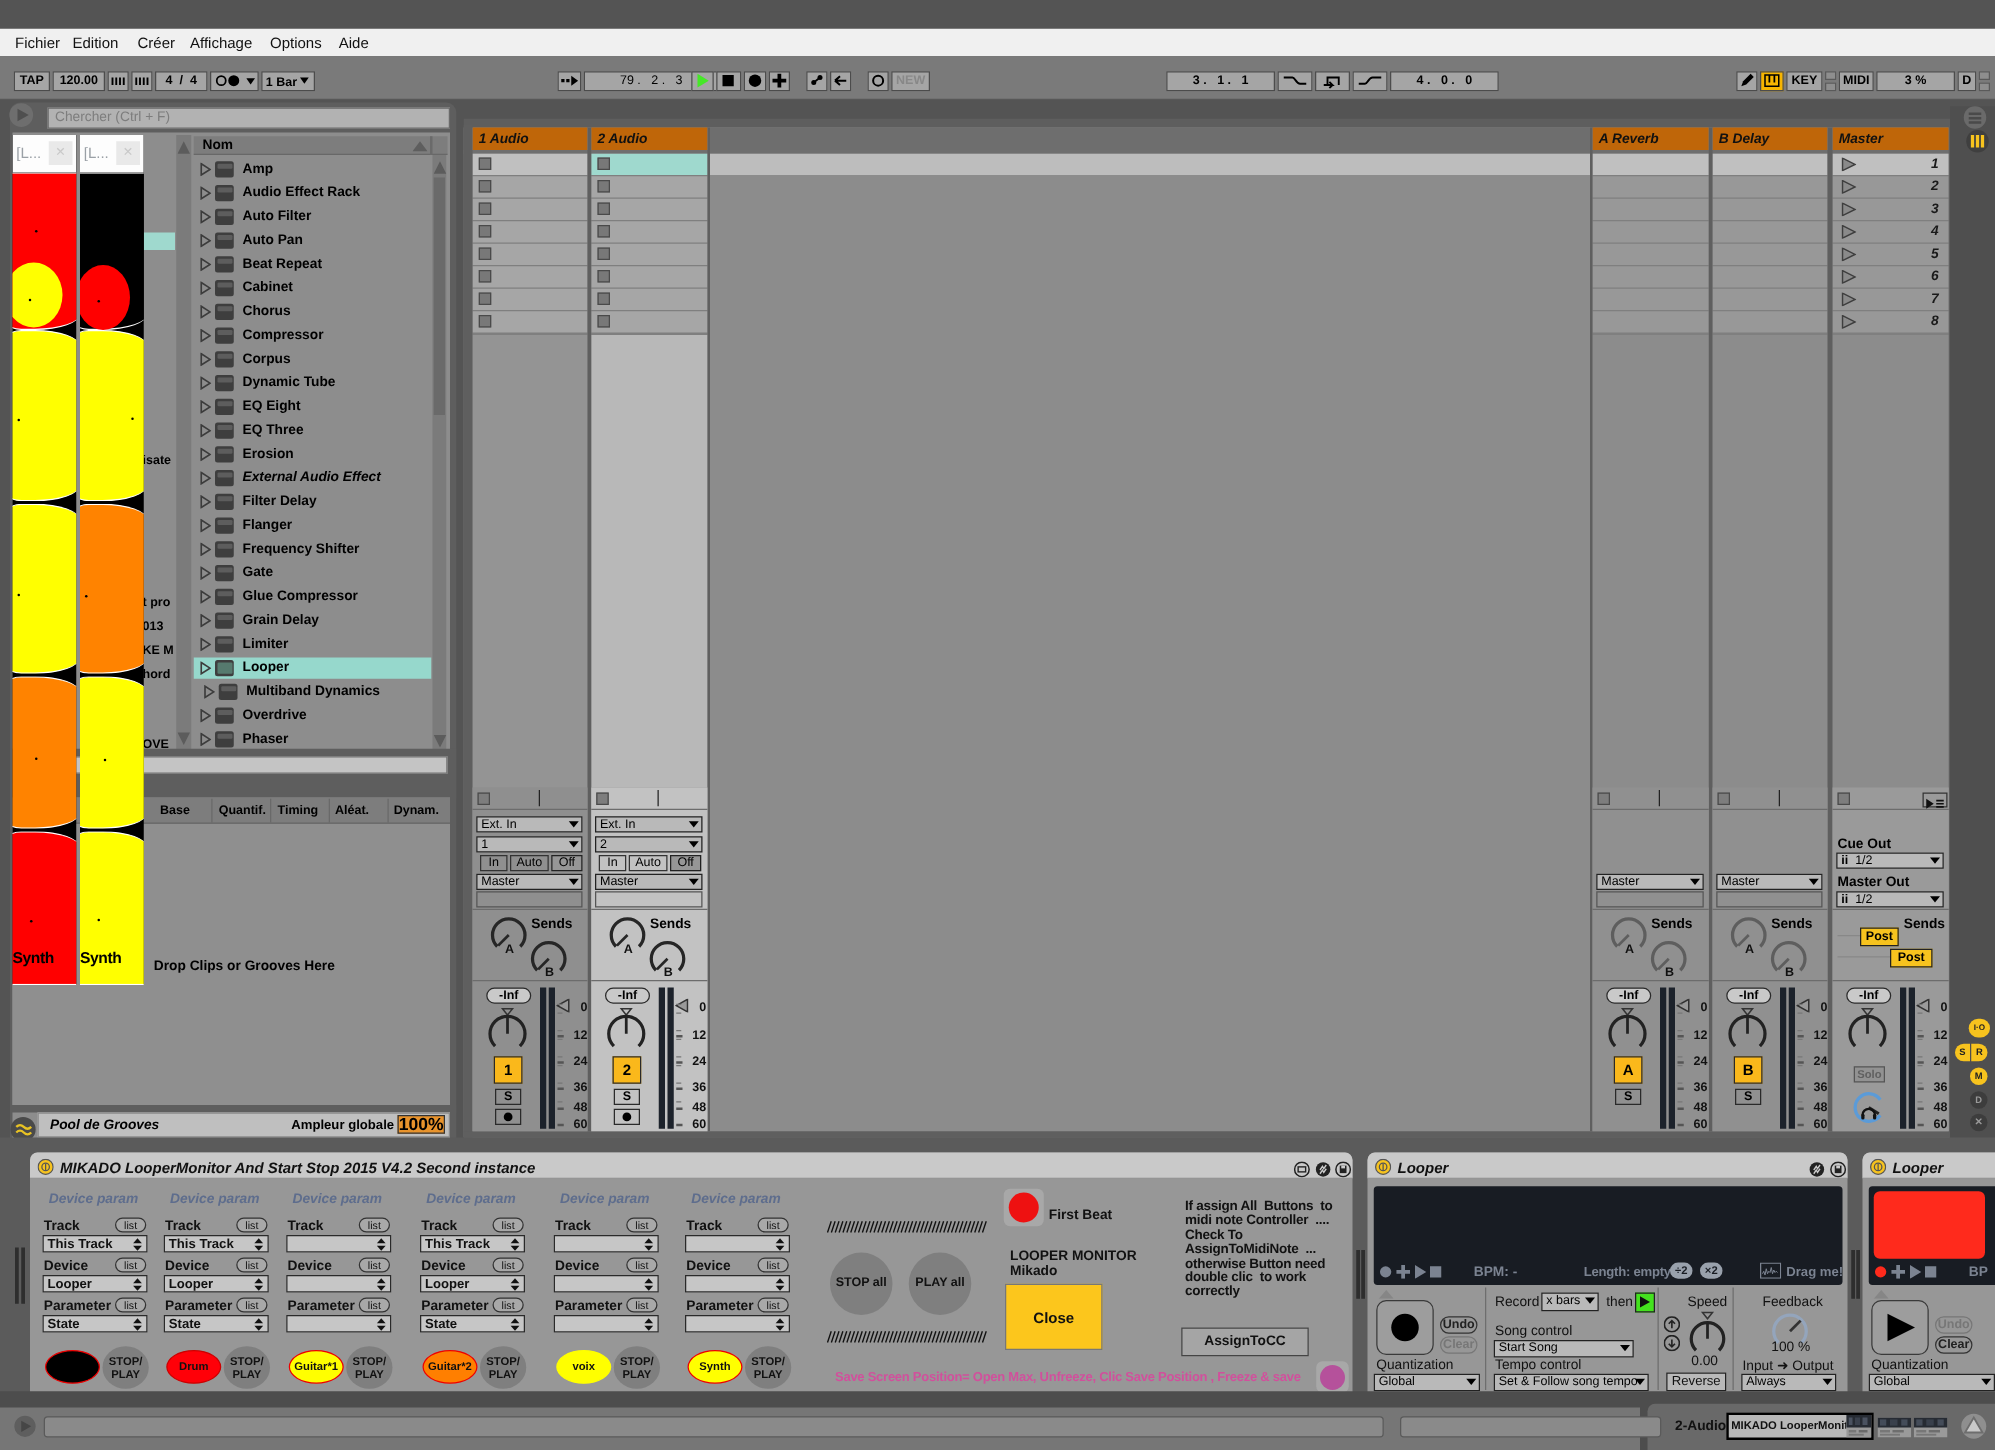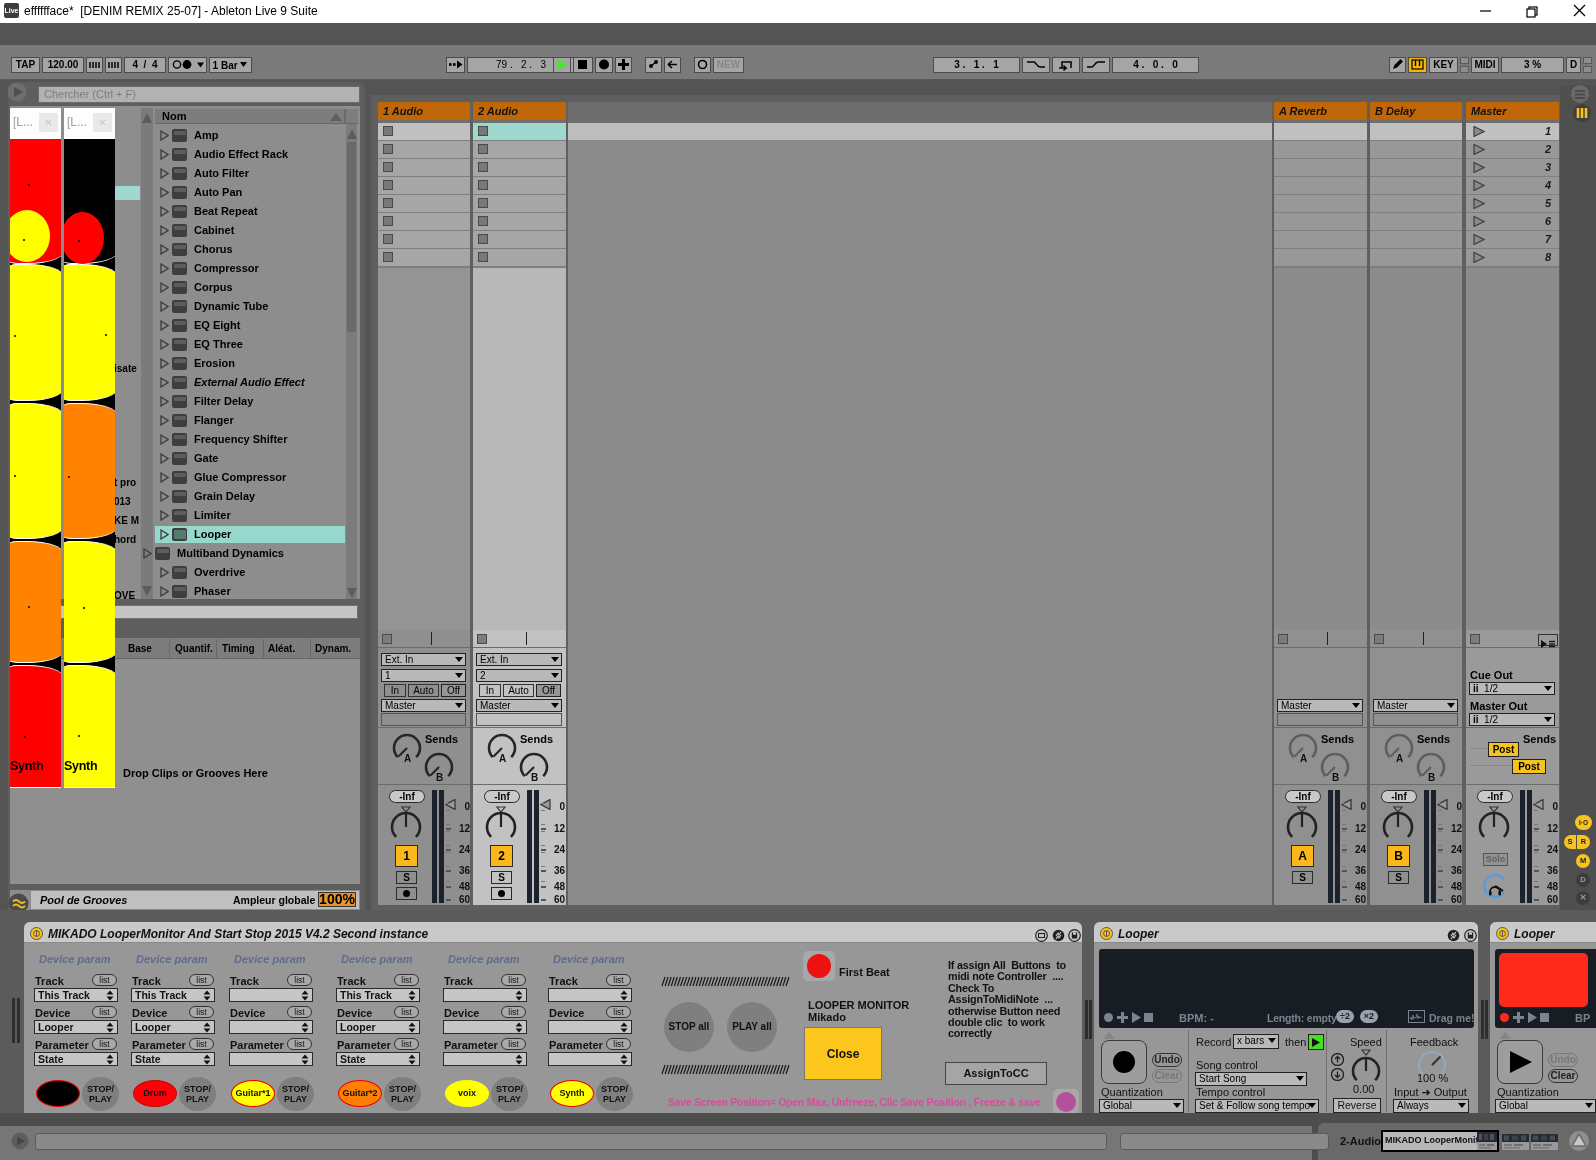--- a/index.html
+++ b/index.html
@@ -14,31 +14,28 @@
 
 .hdr{position:absolute;top:102px;height:18px;background:#bf6609;color:#111;font-size:11px;font-weight:bold;font-style:italic;line-height:18px;padding-left:5px;}
 .stopsq{position:absolute;width:10px;height:10px;background:#787878;border:1px solid #4a4a4a;}
 .ddown{position:absolute;height:13px;background:#b9b9b9;border:1px solid #222;font-size:10px;color:#000;line-height:11px;padding-left:3px;overflow:hidden;white-space:nowrap;}
 .ddown .ar{position:absolute;right:2px;top:3px;width:0;height:0;border-left:4px solid transparent;border-right:4px solid transparent;border-top:5px solid #000;}
 .lbl{position:absolute;font-size:10px;color:#000;white-space:nowrap;}
 </style>
 </head>
 <body>
 <div id="page">
-  <div id="titlebar">
-    <div class="abs" style="left:4px;top:3px;width:15px;height:15px;background:#3c3c3c;border-radius:2px;color:#fff;font-size:7px;font-weight:bold;text-align:center;line-height:15px;">Live</div>
-    <div class="abs" style="left:24px;top:4px;font-size:12px;color:#000;">efffffface*&nbsp; [DENIM REMIX 25-07] - Ableton Live 9 Suite</div>
-    <svg class="abs" style="left:1469px;top:0;" width="127" height="23">
-      <line x1="11" y1="11" x2="22" y2="11" stroke="#000" stroke-width="1.2"></line>
-      <rect x="60" y="7" width="8" height="8" fill="none" stroke="#000" stroke-width="1.2"></rect>
-      <rect x="58" y="9" width="8" height="8" fill="#fff" stroke="#000" stroke-width="1.2"></rect>
-      <line x1="105" y1="5" x2="116" y2="16" stroke="#000" stroke-width="1.2"></line>
-      <line x1="116" y1="5" x2="105" y2="16" stroke="#000" stroke-width="1.2"></line>
-    </svg>
-  </div>
+  <div id="menubar">
+      <span class="abs" style="left:12px;top:4px;font-size:12px;color:#111;">Fichier</span>
+      <span class="abs" style="left:58px;top:4px;font-size:12px;color:#111;">Edition</span>
+      <span class="abs" style="left:110px;top:4px;font-size:12px;color:#111;">Créer</span>
+      <span class="abs" style="left:152px;top:4px;font-size:12px;color:#111;">Affichage</span>
+      <span class="abs" style="left:216px;top:4px;font-size:12px;color:#111;">Options</span>
+      <span class="abs" style="left:271px;top:4px;font-size:12px;color:#111;">Aide</span>
+    </div>
   <div id="toolbar">
     <div class="tbtn" style="left:11px;width:29px;">TAP</div>
     <div class="tbtn" style="left:42px;width:42px;text-align:center;">120.00</div>
     <div class="tbtn" style="left:86px;width:17px;"><svg width="15" height="14">
           <g stroke="#000" stroke-width="1.5">
             <line x1="3" y1="4" x2="3" y2="10"></line>
             <line x1="6" y1="4" x2="6" y2="10"></line>
             <line x1="9" y1="4" x2="9" y2="10"></line>
             <line x1="12" y1="4" x2="12" y2="10"></line>
           </g>
@@ -351,21 +348,21 @@
         </div>
         <div class="abs" style="left:155px;top:526px;width:190px;height:17px;background:#96d8cc;">
           <svg class="abs" style="left:5px;top:3px;" width="9" height="11">
             <polygon points="1,1 8,5.5 1,10" fill="none" stroke="#3c3c3c" stroke-width="1.3"></polygon>
           </svg>
           <div class="abs" style="left:17px;top:2px;width:15px;height:13px;background:#3e3e3e;border-radius:2px;">
             <div style="margin:1.5px 1.5px 0;width:12px;height:9px;background:#567a6e;border-radius:1px;"></div>
           </div>
           <div class="abs" style="left:39px;top:2px;font-size:11px;font-weight:bold;color:#000;white-space:nowrap;">Looper</div>
         </div>
-        <div class="abs" style="left:138px;top:545px;width:190px;height:17px;">
+        <div class="abs" style="left:158px;top:545px;width:190px;height:17px;">
           <svg class="abs" style="left:5px;top:3px;" width="9" height="11">
             <polygon points="1,1 8,5.5 1,10" fill="none" stroke="#3c3c3c" stroke-width="1.3"></polygon>
           </svg>
           <div class="abs" style="left:17px;top:2px;width:15px;height:13px;background:#3e3e3e;border-radius:2px;">
             <div style="margin:1.5px 1.5px 0;width:12px;height:4px;background:#5d5d5d;border-radius:1px;"></div>
           </div>
           <div class="abs" style="left:39px;top:2px;font-size:11px;font-weight:bold;color:#000;white-space:nowrap;">Multiband Dynamics</div>
         </div>
         <div class="abs" style="left:155px;top:564px;width:190px;height:17px;">
           <svg class="abs" style="left:5px;top:3px;" width="9" height="11">

